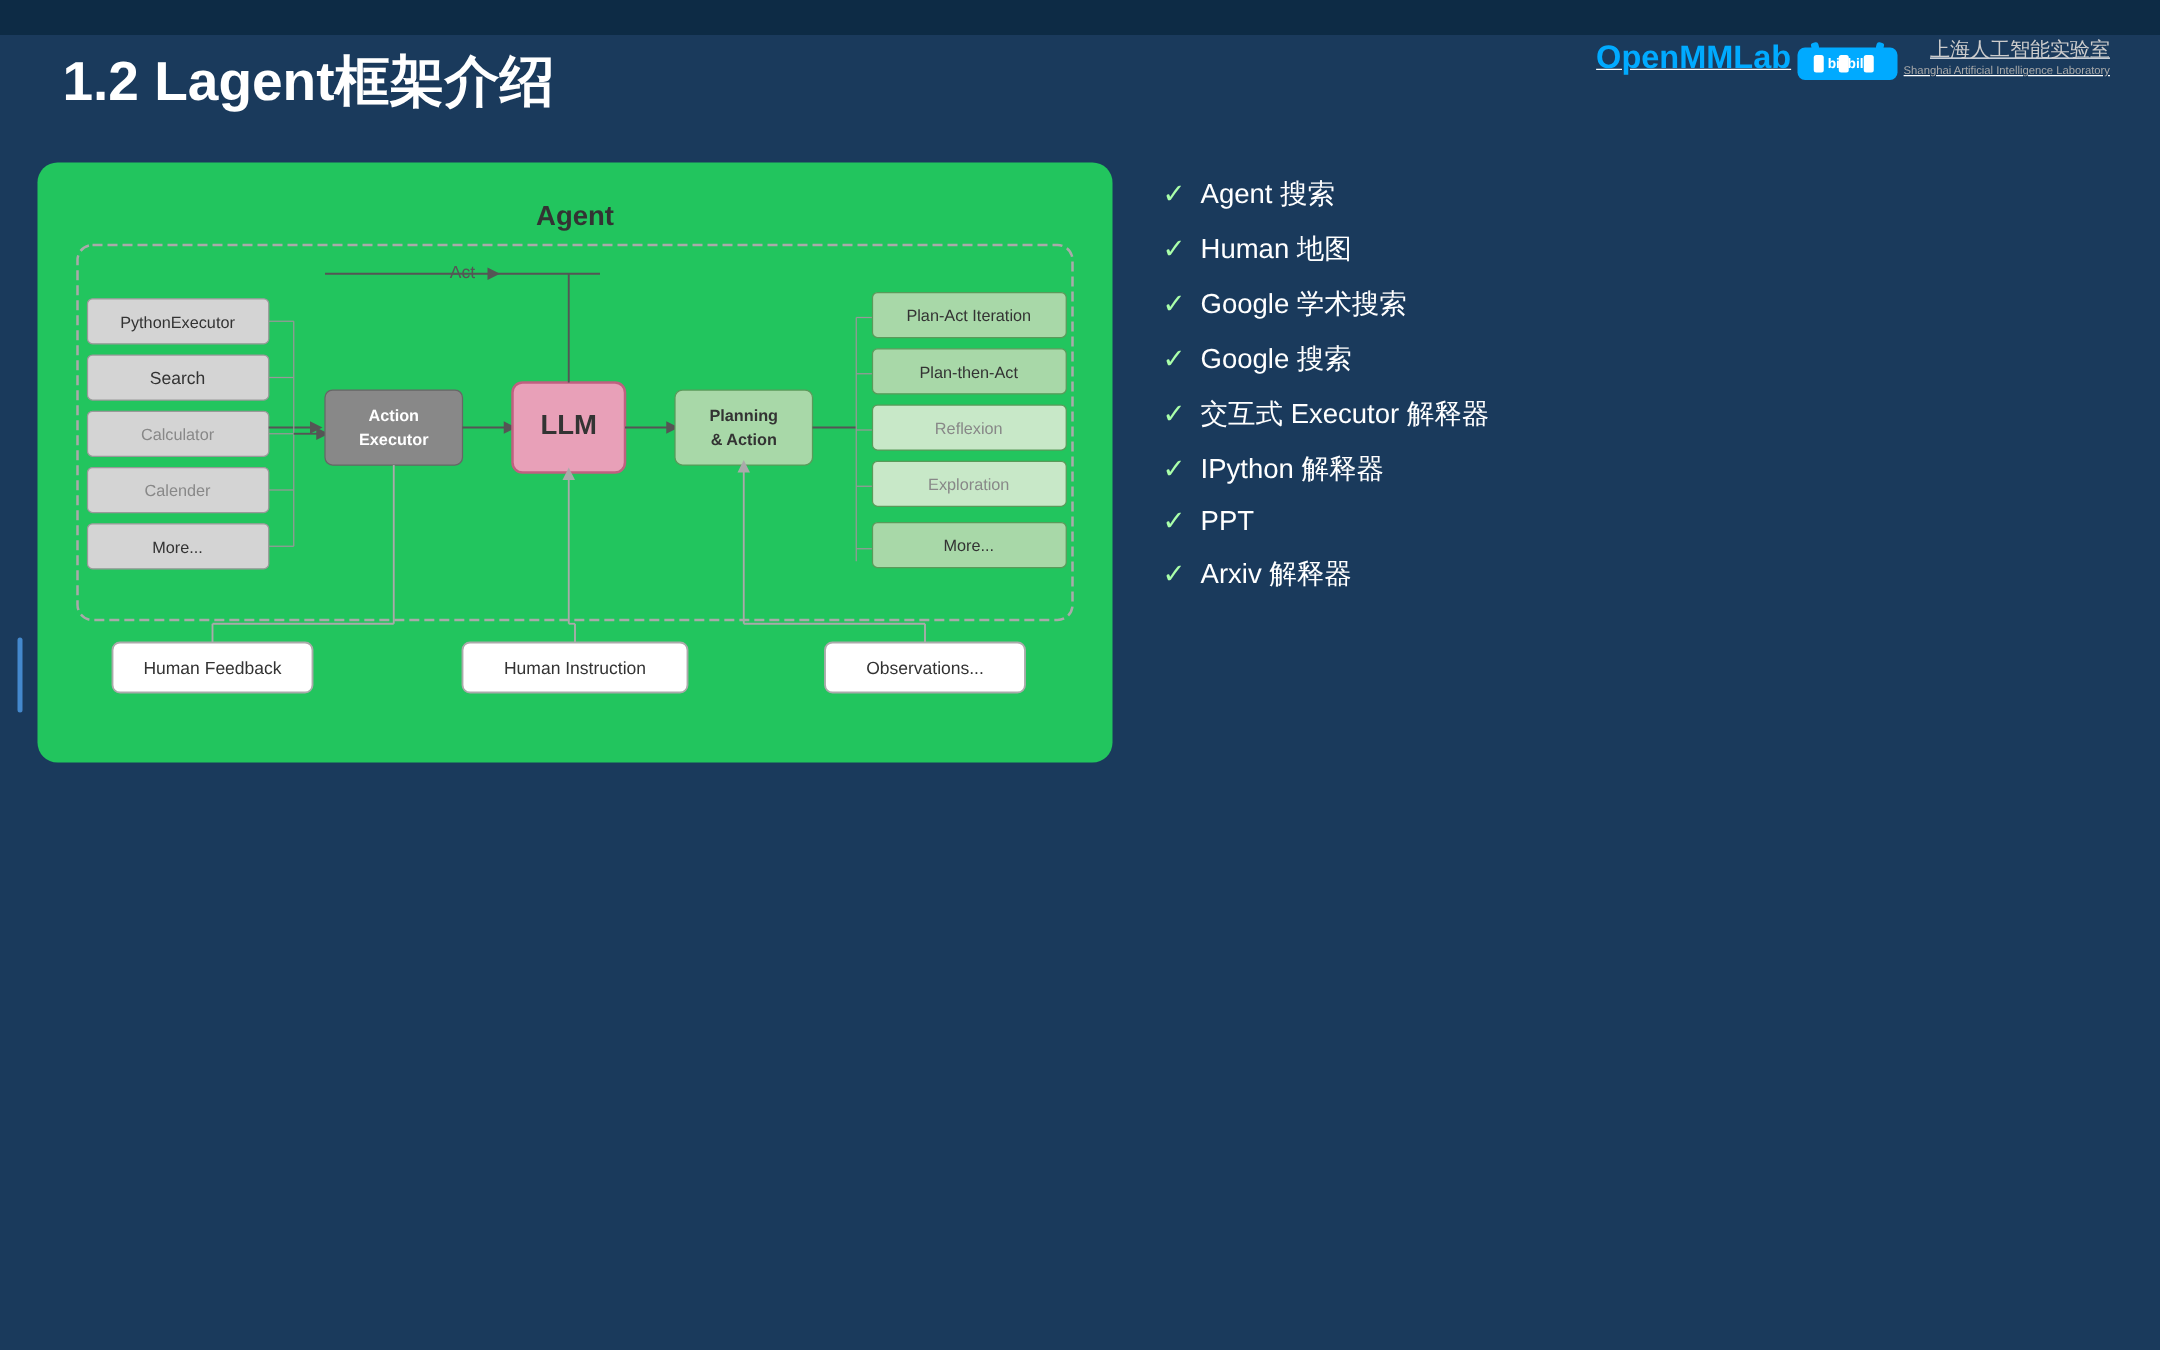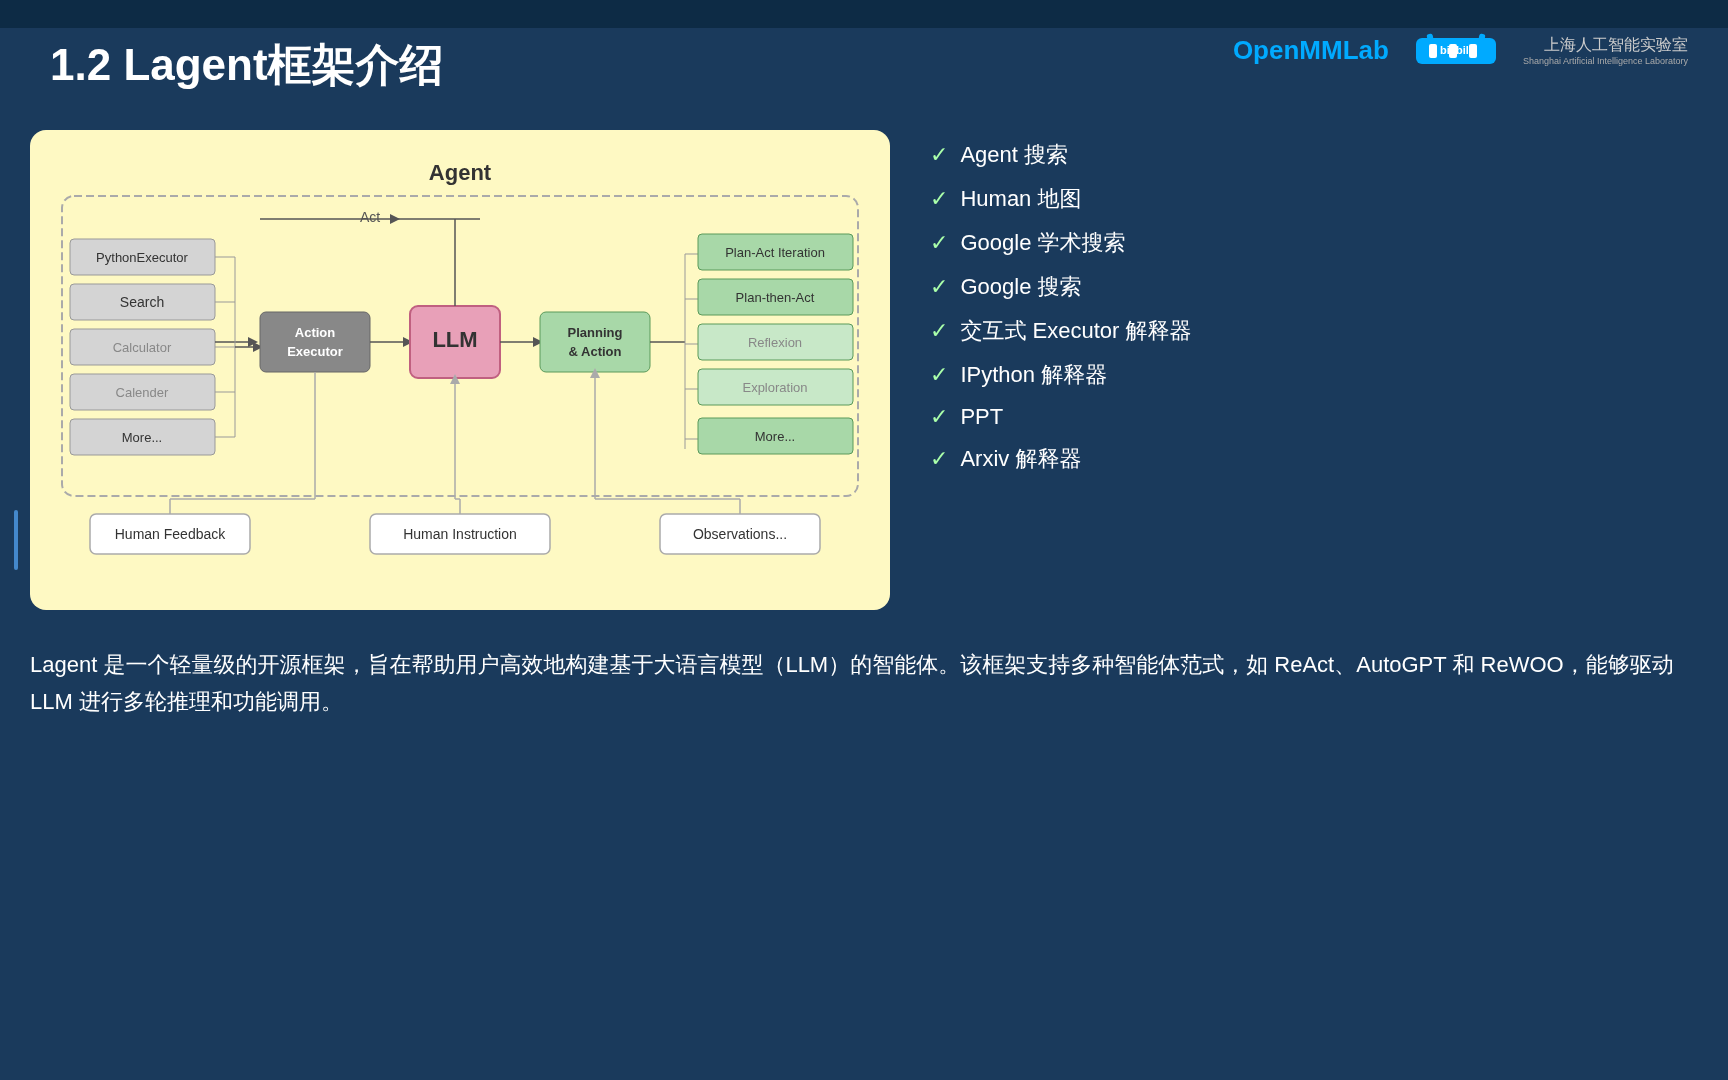--- a/index.html
+++ b/index.html
@@ -20,22 +20,23 @@
       height: 28px;
       background: #0d2b45;
     }
 
     
     .logo-area {
       position: absolute;
       top: 30px;
       right: 40px;
       display: flex;
-      align-items: center;
-      gap: 22px;
+      align-items: flex-start;
+      gap: 0;
+      text-decoration: underline;
     }
 
     
     .page-title {
       position: absolute;
       top: 36px;
       left: 50px;
       font-size: 44px;
       font-weight: bold;
       color: #fff;
@@ -54,21 +55,21 @@
 
     
     .upper-section {
       display: flex;
       gap: 40px;
       align-items: flex-start;
     }
 
     
     .diagram-container {
-      background: #fef9c3;
+      background: #22c55e;
       border-radius: 16px;
       padding: 30px 30px 30px 30px;
       width: 860px;
       min-height: 480px;
       position: relative;
       color: #333;
     }
 
     .agent-label {
       text-align: center;
@@ -293,14 +294,13 @@
           </div>
           <div class="list-item">
             <span class="check-icon">✓</span>
             <span>Arxiv 解释器</span>
           </div>
         </div>
     </div>
 
   </div>
 
-  <div class="bottom-text">Lagent 是一个轻量级的开源框架，旨在帮助用户高效地构建基于大语言模型（LLM）的智能体。该框架支持多种智能体范式，如 ReAct、AutoGPT 和 ReWOO，能够驱动 LLM 进行多轮推理和功能调用。</div>
 </div>
 
 </body></html>

